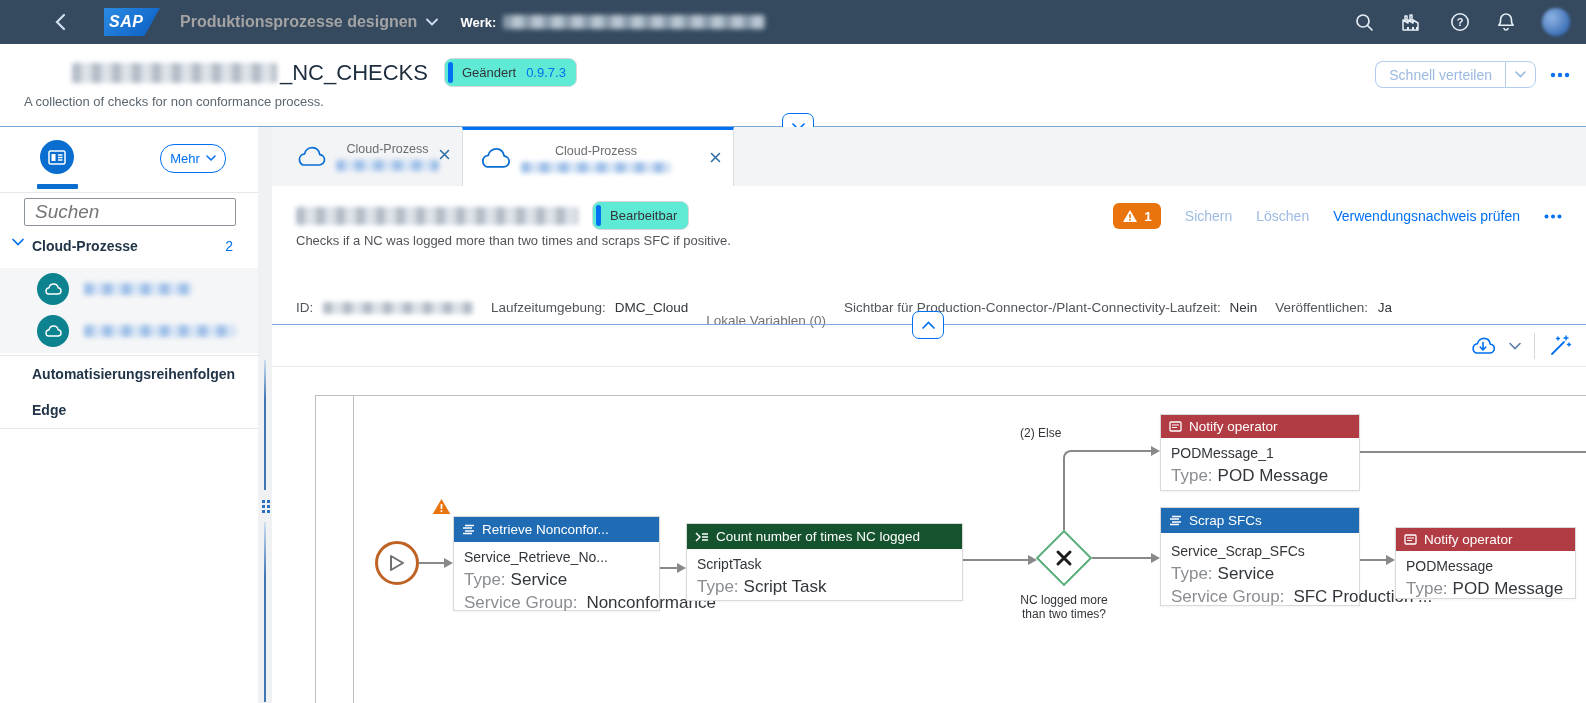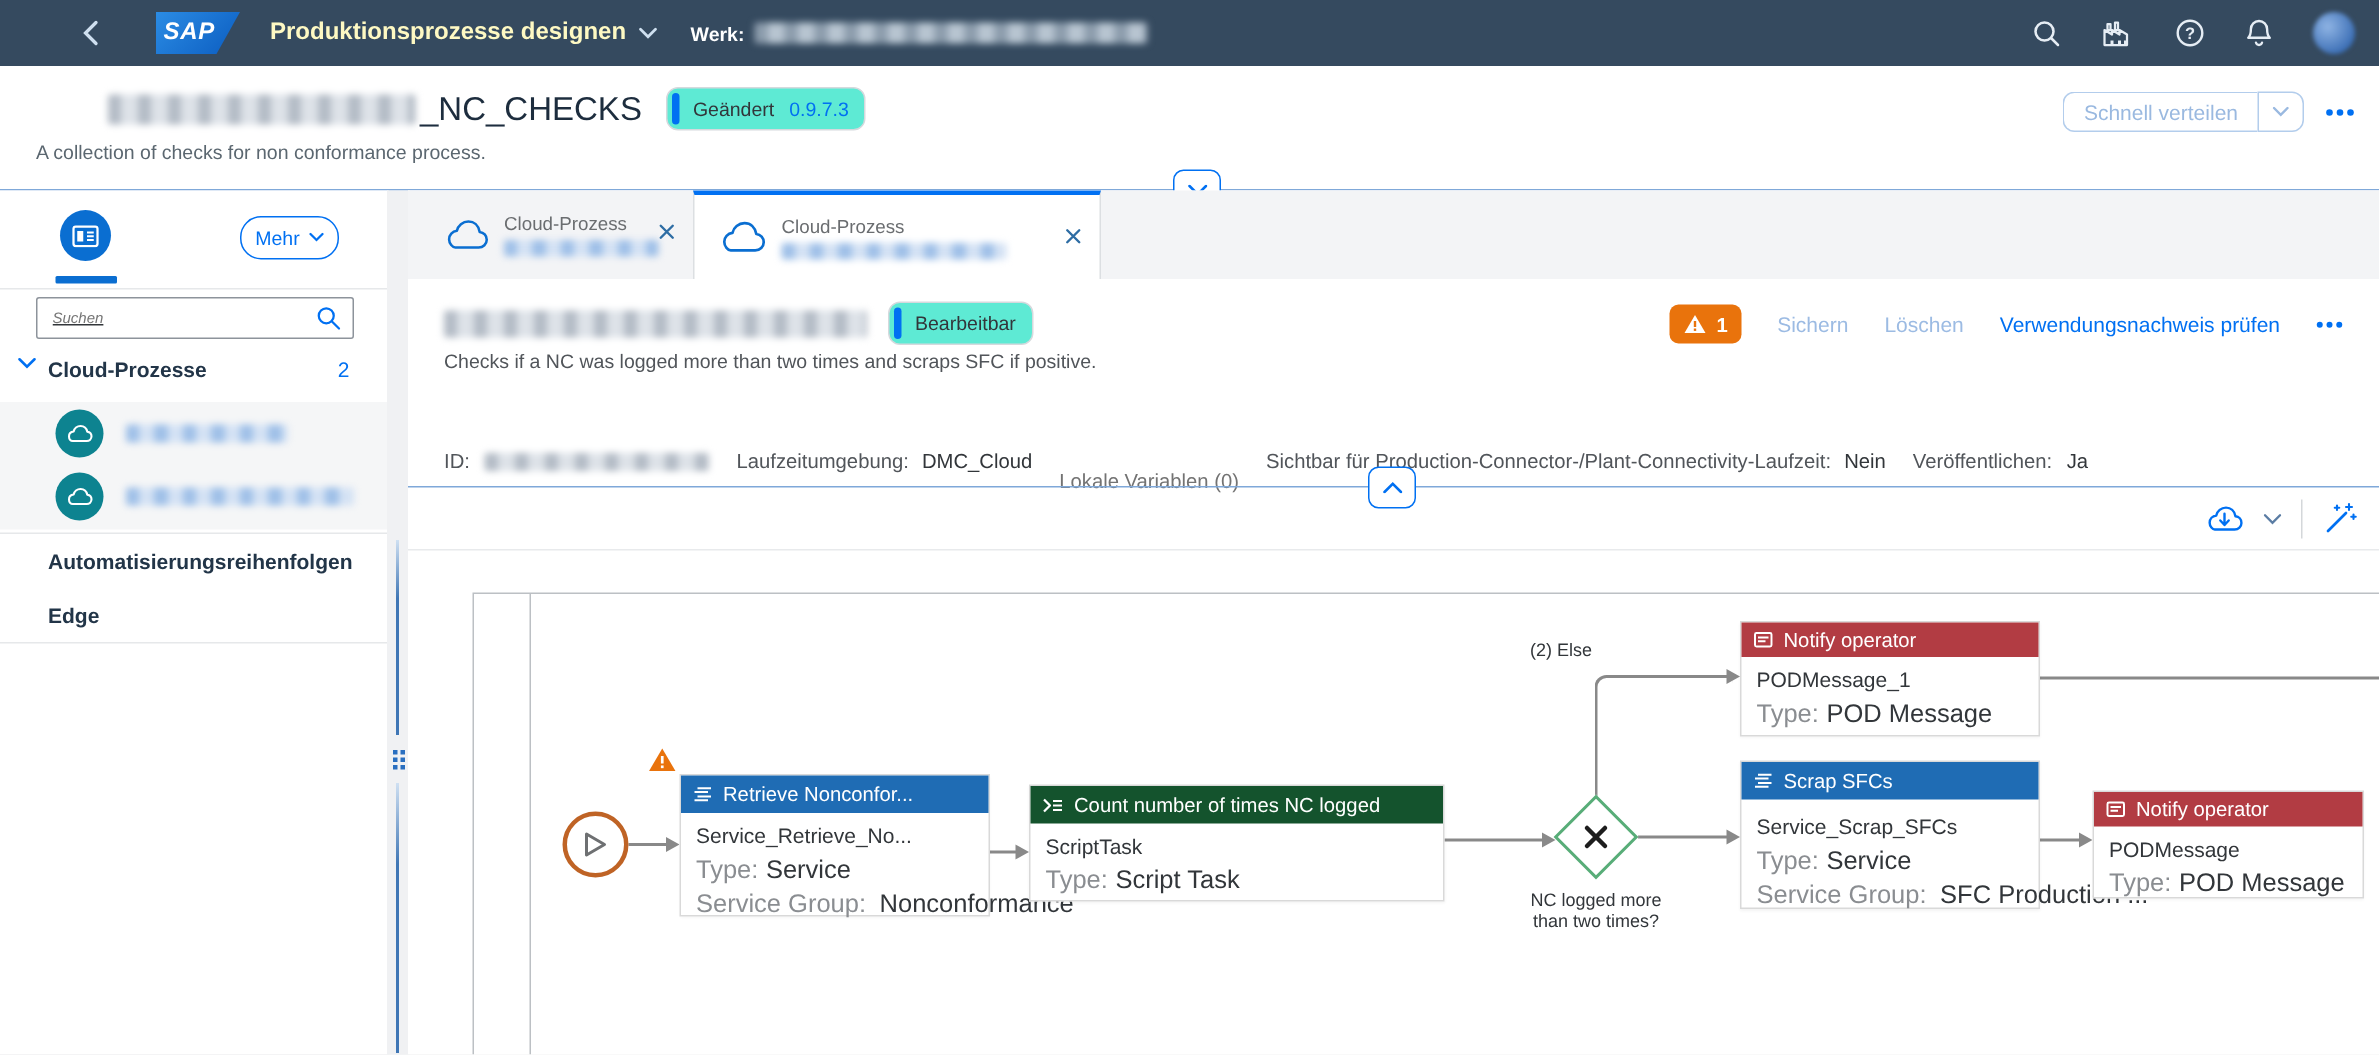--- a/index.html
+++ b/index.html
@@ -13,21 +13,21 @@
   .rd-dark{background:repeating-linear-gradient(90deg,#8d9dad 0 9px,#b8c5d1 9px 20px);}
   .rd-blue{background:repeating-linear-gradient(90deg,#9fc0e8 0 9px,#d4e2f4 9px 19px);}
   .rd-gray{background:repeating-linear-gradient(90deg,#b4bcc6 0 9px,#dde2e8 9px 20px);}
 
   
   .shell{left:0;top:0;width:1586px;height:44px;background:#354a5f;display:flex;align-items:center;}
   .shell-back{margin-left:54px;cursor:pointer;}
   .sap-logo{margin-left:38px;width:56px;height:28px;background:linear-gradient(135deg,#2b8ce4,#0b5cc0);
             clip-path:polygon(0 0,100% 0,72% 100%,0 100%);display:flex;align-items:center;}
   .sap-logo span{color:#fff;font-weight:bold;font-style:italic;font-size:16px;margin-left:5px;letter-spacing:.5px;}
-  .shell-title{margin-left:20px;color:#fef9c3;font-size:16px;font-weight:bold;display:flex;align-items:center;gap:9px;cursor:pointer;}
+  .shell-title{margin-left:20px;color:#a3a3a3;font-size:16px;font-weight:bold;display:flex;align-items:center;gap:9px;cursor:pointer;}
   .shell-werk{margin-left:22px;color:#fff;font-size:13px;font-weight:bold;display:flex;align-items:center;gap:7px;}
   .shell-right{position:absolute;right:16px;top:0;height:44px;display:flex;align-items:center;gap:27px;}
   .shell-ic{cursor:pointer;}
   .avatar{width:28px;height:28px;border-radius:50%;background:radial-gradient(circle at 35% 35%,#8fb4e4,#1d55a4);filter:blur(1.5px);cursor:pointer;}
 
   
   .hdr{left:0;top:44px;width:1586px;height:83px;background:#fff;}
   .hdr-row{position:absolute;left:24px;top:14px;display:flex;align-items:center;gap:16px;}
   .hdr-title{font-size:22px;color:#1d2d3e;display:flex;align-items:center;padding-left:48px;}
   .badge{display:flex;align-items:stretch;border:1px solid #d5d9dd;border-radius:8px;background:#5eead4;overflow:hidden;height:27px;}
@@ -50,22 +50,22 @@
   
   .sb{left:0;top:127px;width:258px;height:576px;background:#fff;border-right:1px solid #e6e8ea;}
   .sb-circle{position:absolute;left:40px;top:13px;width:34px;height:34px;border-radius:50%;background:#0a6ed1;
              display:flex;align-items:center;justify-content:center;cursor:pointer;}
   .sb-underline{position:absolute;left:37px;top:57px;width:41px;height:5px;background:#0a6ed1;border-radius:1px;}
   .pill{position:absolute;left:160px;top:17px;width:64px;height:27px;border:1px solid #0070f2;border-radius:14px;
         background:#fff;color:#0070f2;font-size:13px;display:flex;align-items:center;justify-content:center;gap:6px;cursor:pointer;}
   .sb-div1{position:absolute;left:0;top:65px;width:258px;height:1px;background:#e6e8ea;}
   .sb-search{position:absolute;left:24px;top:71px;width:210px;height:26px;border:1px solid #8d939b;border-radius:2px;
              display:flex;align-items:center;background:#fff;}
-  .sb-search input{border:none;outline:none;flex:1;font-size:10px;font-style:italic;color:#32363a;margin-left:8px;
-                   font-family:"Liberation Sans","DejaVu Sans",sans-serif;background:transparent;text-decoration:underline;}
+  .sb-search input{border:none;outline:none;flex:1;font-size:19px;font-style:italic;color:#32363a;margin-left:8px;
+                   font-family:"Liberation Sans","DejaVu Sans",sans-serif;background:transparent;}
   .sb-sec{position:absolute;left:0;top:111px;width:258px;height:30px;display:flex;cursor:pointer;}
   .sb-sec .chev{margin-left:12px;}
   .sb-sec .lbl{margin-left:8px;font-size:14px;font-weight:bold;color:#223548;}
   .sb-sec .cnt{position:absolute;right:25px;color:#0070f2;font-size:14px;}
   .sb-items{position:absolute;left:0;top:141px;width:258px;height:85px;background:#f5f6f7;}
   .sb-item{position:absolute;left:0;width:258px;height:42px;cursor:pointer;}
   .teal-circle{position:absolute;left:37px;top:5px;width:32px;height:32px;border-radius:50%;background:#0d8390;
                display:flex;align-items:center;justify-content:center;}
   .sb-row{position:absolute;left:0;width:258px;height:36px;display:flex;align-items:center;font-size:14px;
           font-weight:bold;color:#223548;border-bottom:1px solid #e6e8ea;cursor:pointer;background:#fff;}
@@ -76,21 +76,21 @@
   .split-line{position:absolute;left:6px;width:2px;background:linear-gradient(#cfe0f2,#3f76b5 30%,#3f76b5);}
   .grip{position:absolute;left:3px;top:366px;width:9px;height:26px;background:#f0f1f3;
         display:grid;grid-template-columns:3px 3px;grid-auto-rows:3px;gap:2px;justify-content:center;align-content:center;}
   .grip i{background:#2a6fc0;display:block;}
 
   
   .main{left:272px;top:127px;width:1314px;height:576px;background:#fff;}
   .tabstrip{position:absolute;left:0;top:0;width:1314px;height:59px;background:#f3f4f6;}
   .tab{position:absolute;top:0;height:59px;display:flex;align-items:center;cursor:pointer;box-sizing:border-box;}
   .tab .cl{margin-left:16px;}
-  .tab .tcol{margin-left:10px;display:flex;flex-direction:column;gap:4px;}
+  .tab .tcol{margin-left:10px;display:flex;flex-direction:column;gap:4px;align-items:center;}
   .tab .ttype{font-size:12.5px;color:#6a6d70;}
   .tab .tx{position:absolute;right:12px;top:22px;}
   .tab.active{background:#fff;border-top:3px solid #0070f2;border-left:1px solid #dcdfe2;border-right:1px solid #dcdfe2;}
 
   .ph-title{position:absolute;left:24px;top:74px;display:flex;align-items:center;gap:14px;}
   .ph-desc{position:absolute;left:24px;top:106px;font-size:13px;color:#51555a;}
   .ph-actions{position:absolute;right:24px;top:76px;display:flex;align-items:center;gap:24px;}
   .warnbadge{display:flex;align-items:center;gap:6px;background:#e9730c;border-radius:6px;height:26px;padding:0 9px;cursor:pointer;}
   .warnbadge b{color:#fff;font-size:13.5px;}
   .lnk{font-size:14px;color:#0070f2;cursor:pointer;}

